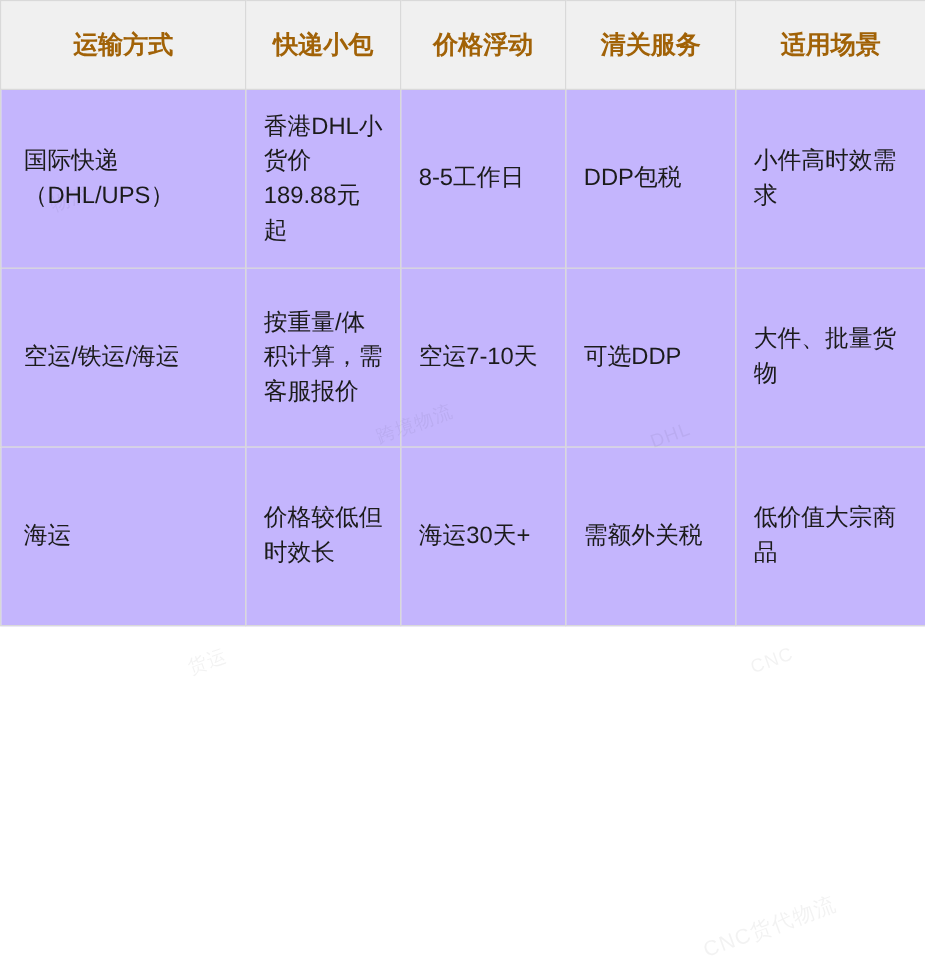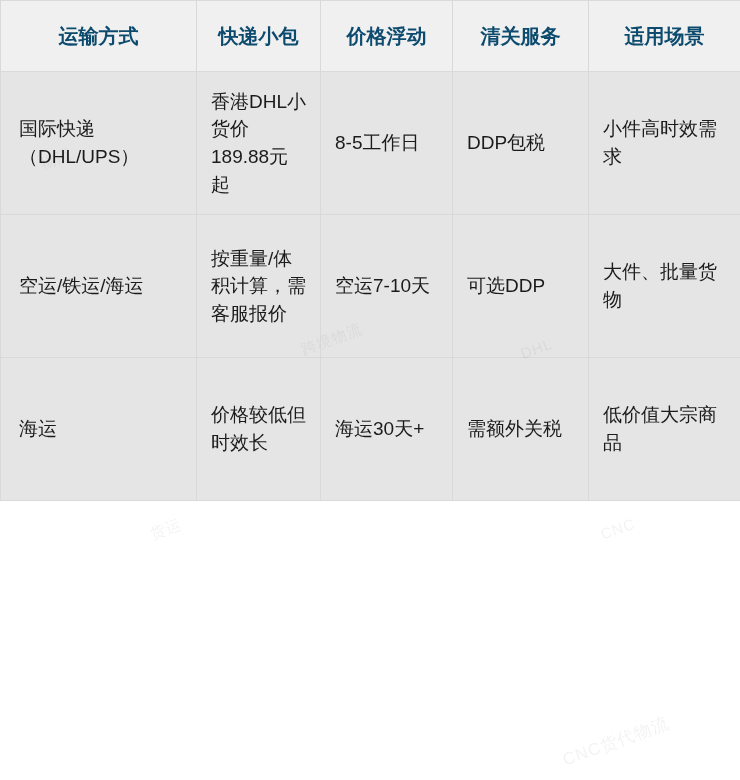--- a/index.html
+++ b/index.html
@@ -32,27 +32,27 @@
     word-break: break-word;
     line-height: 1.45;
   }
   table.shipping-table thead th {
     background: #f0f0f0;
     font-weight: bold;
     font-size: 20px;
     text-align: center;
     height: 62px;
     padding: 4px 6px;
-    color: #0c4a6e;
+    color: #a16207;
   }
   table.shipping-table tbody td {
     font-size: 19px;
     padding: 10px 14px;
     height: 122px;
-    background: #e5e5e5;
+    background: #c4b5fd;
   }
   table.shipping-table tbody tr td:first-child {
     padding-left: 18px;
   }
   col.c0 { width: 196px; }
   col.c1 { width: 124px; }
   col.c2 { width: 132px; }
   col.c3 { width: 136px; }
   col.c4 { width: 152px; }
 

